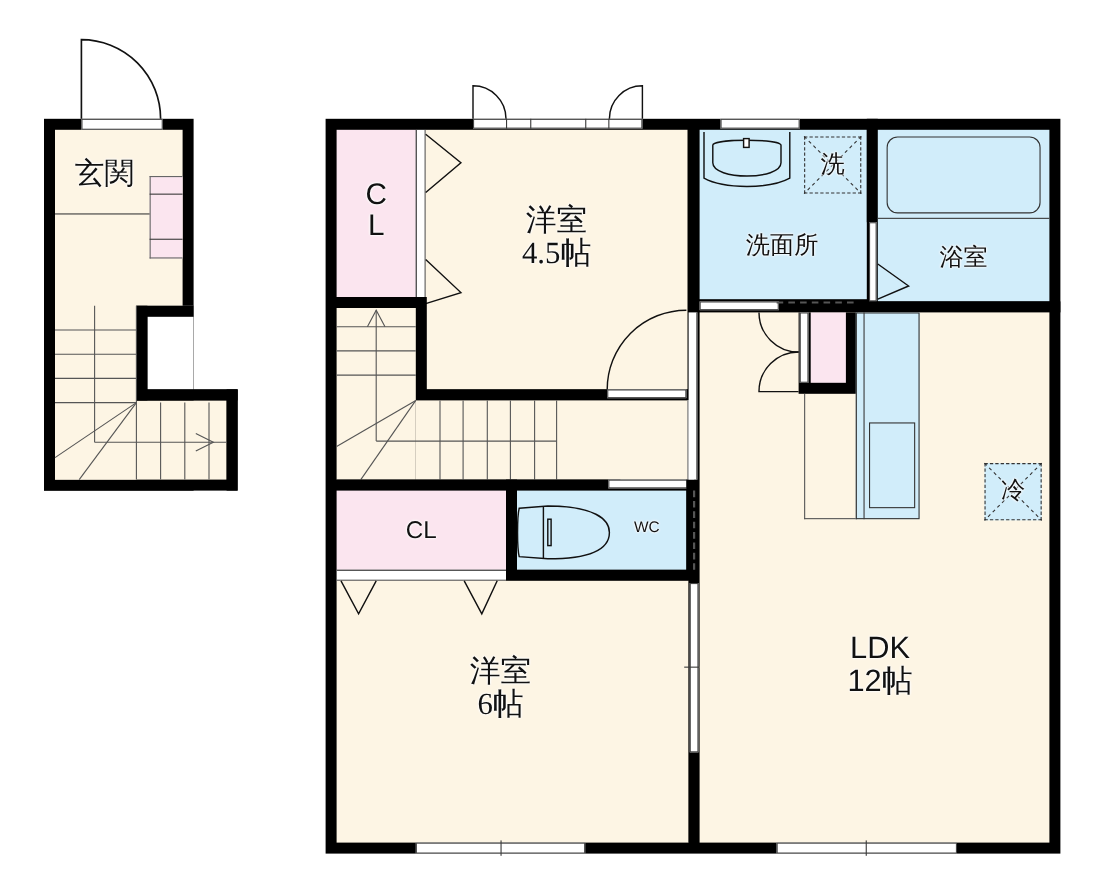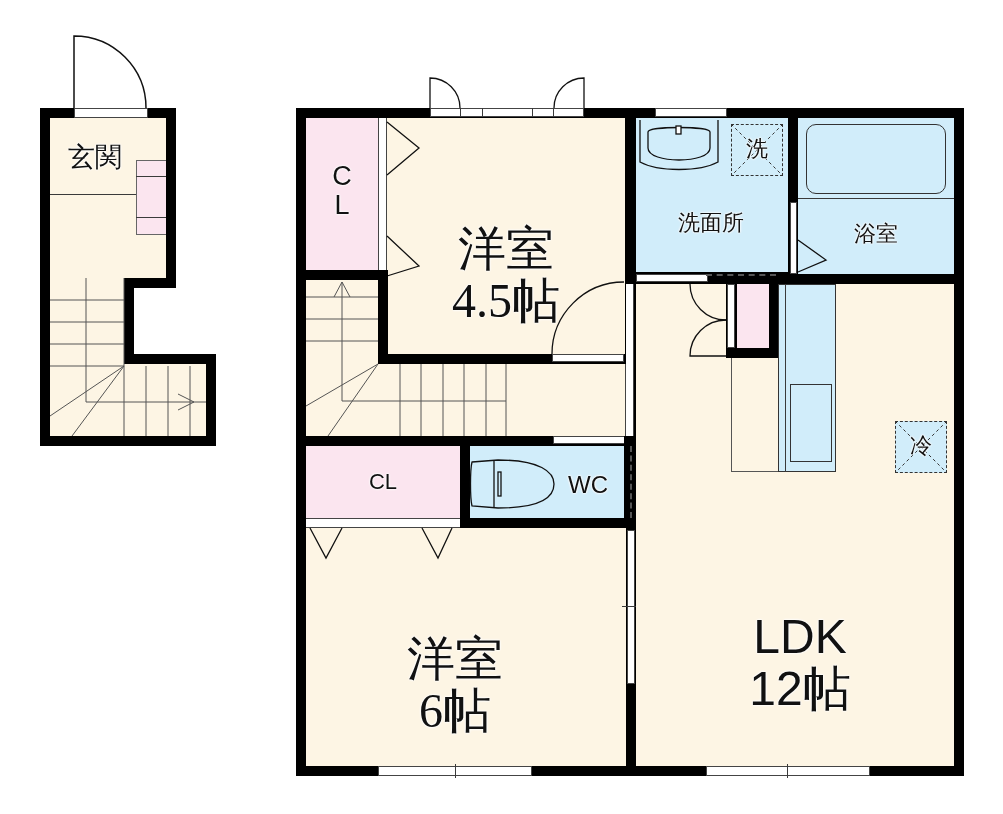--- a/index.html
+++ b/index.html
@@ -7,24 +7,24 @@
          font-family:"DejaVu Sans", "Liberation Sans", sans-serif; }
   .abs { position:absolute; box-sizing:border-box; }
   .floor { background:#fdf5e4; }
   .pink { background:#fbe5ef; }
   .blue { background:#d1edfa; }
   .wall { background:#000; }
   .white { background:#fff; }
   .line { background:#3a3a3a; }
   .label { position:absolute; color:#111; text-align:center; line-height:1.08;
            text-shadow: 0 0 2px #fff, 0 0 2px #fff, 0 0 3px #fff; white-space:pre;font-family:Liberation Serif, serif; }
-  .lg { font-size:48px;margin-top:37px; }
+  .lg { font-size:28px; }
   .md { font-size:27px; }
   .sm { font-size:22px; }
-  .xs { font-size:24px; }
+  .xs { font-size:14px; }
   svg { position:absolute; overflow:visible; }
 </style>
 </head>
 <body>
 
 <div class="abs" style="left:40px;top:108px;width:176px;height:338px;">
 
   <div class="abs wall" style="left:0;top:0;width:136px;height:338px;"></div>
   <div class="abs wall" style="left:0;top:246px;width:176px;height:92px;"></div>
 

